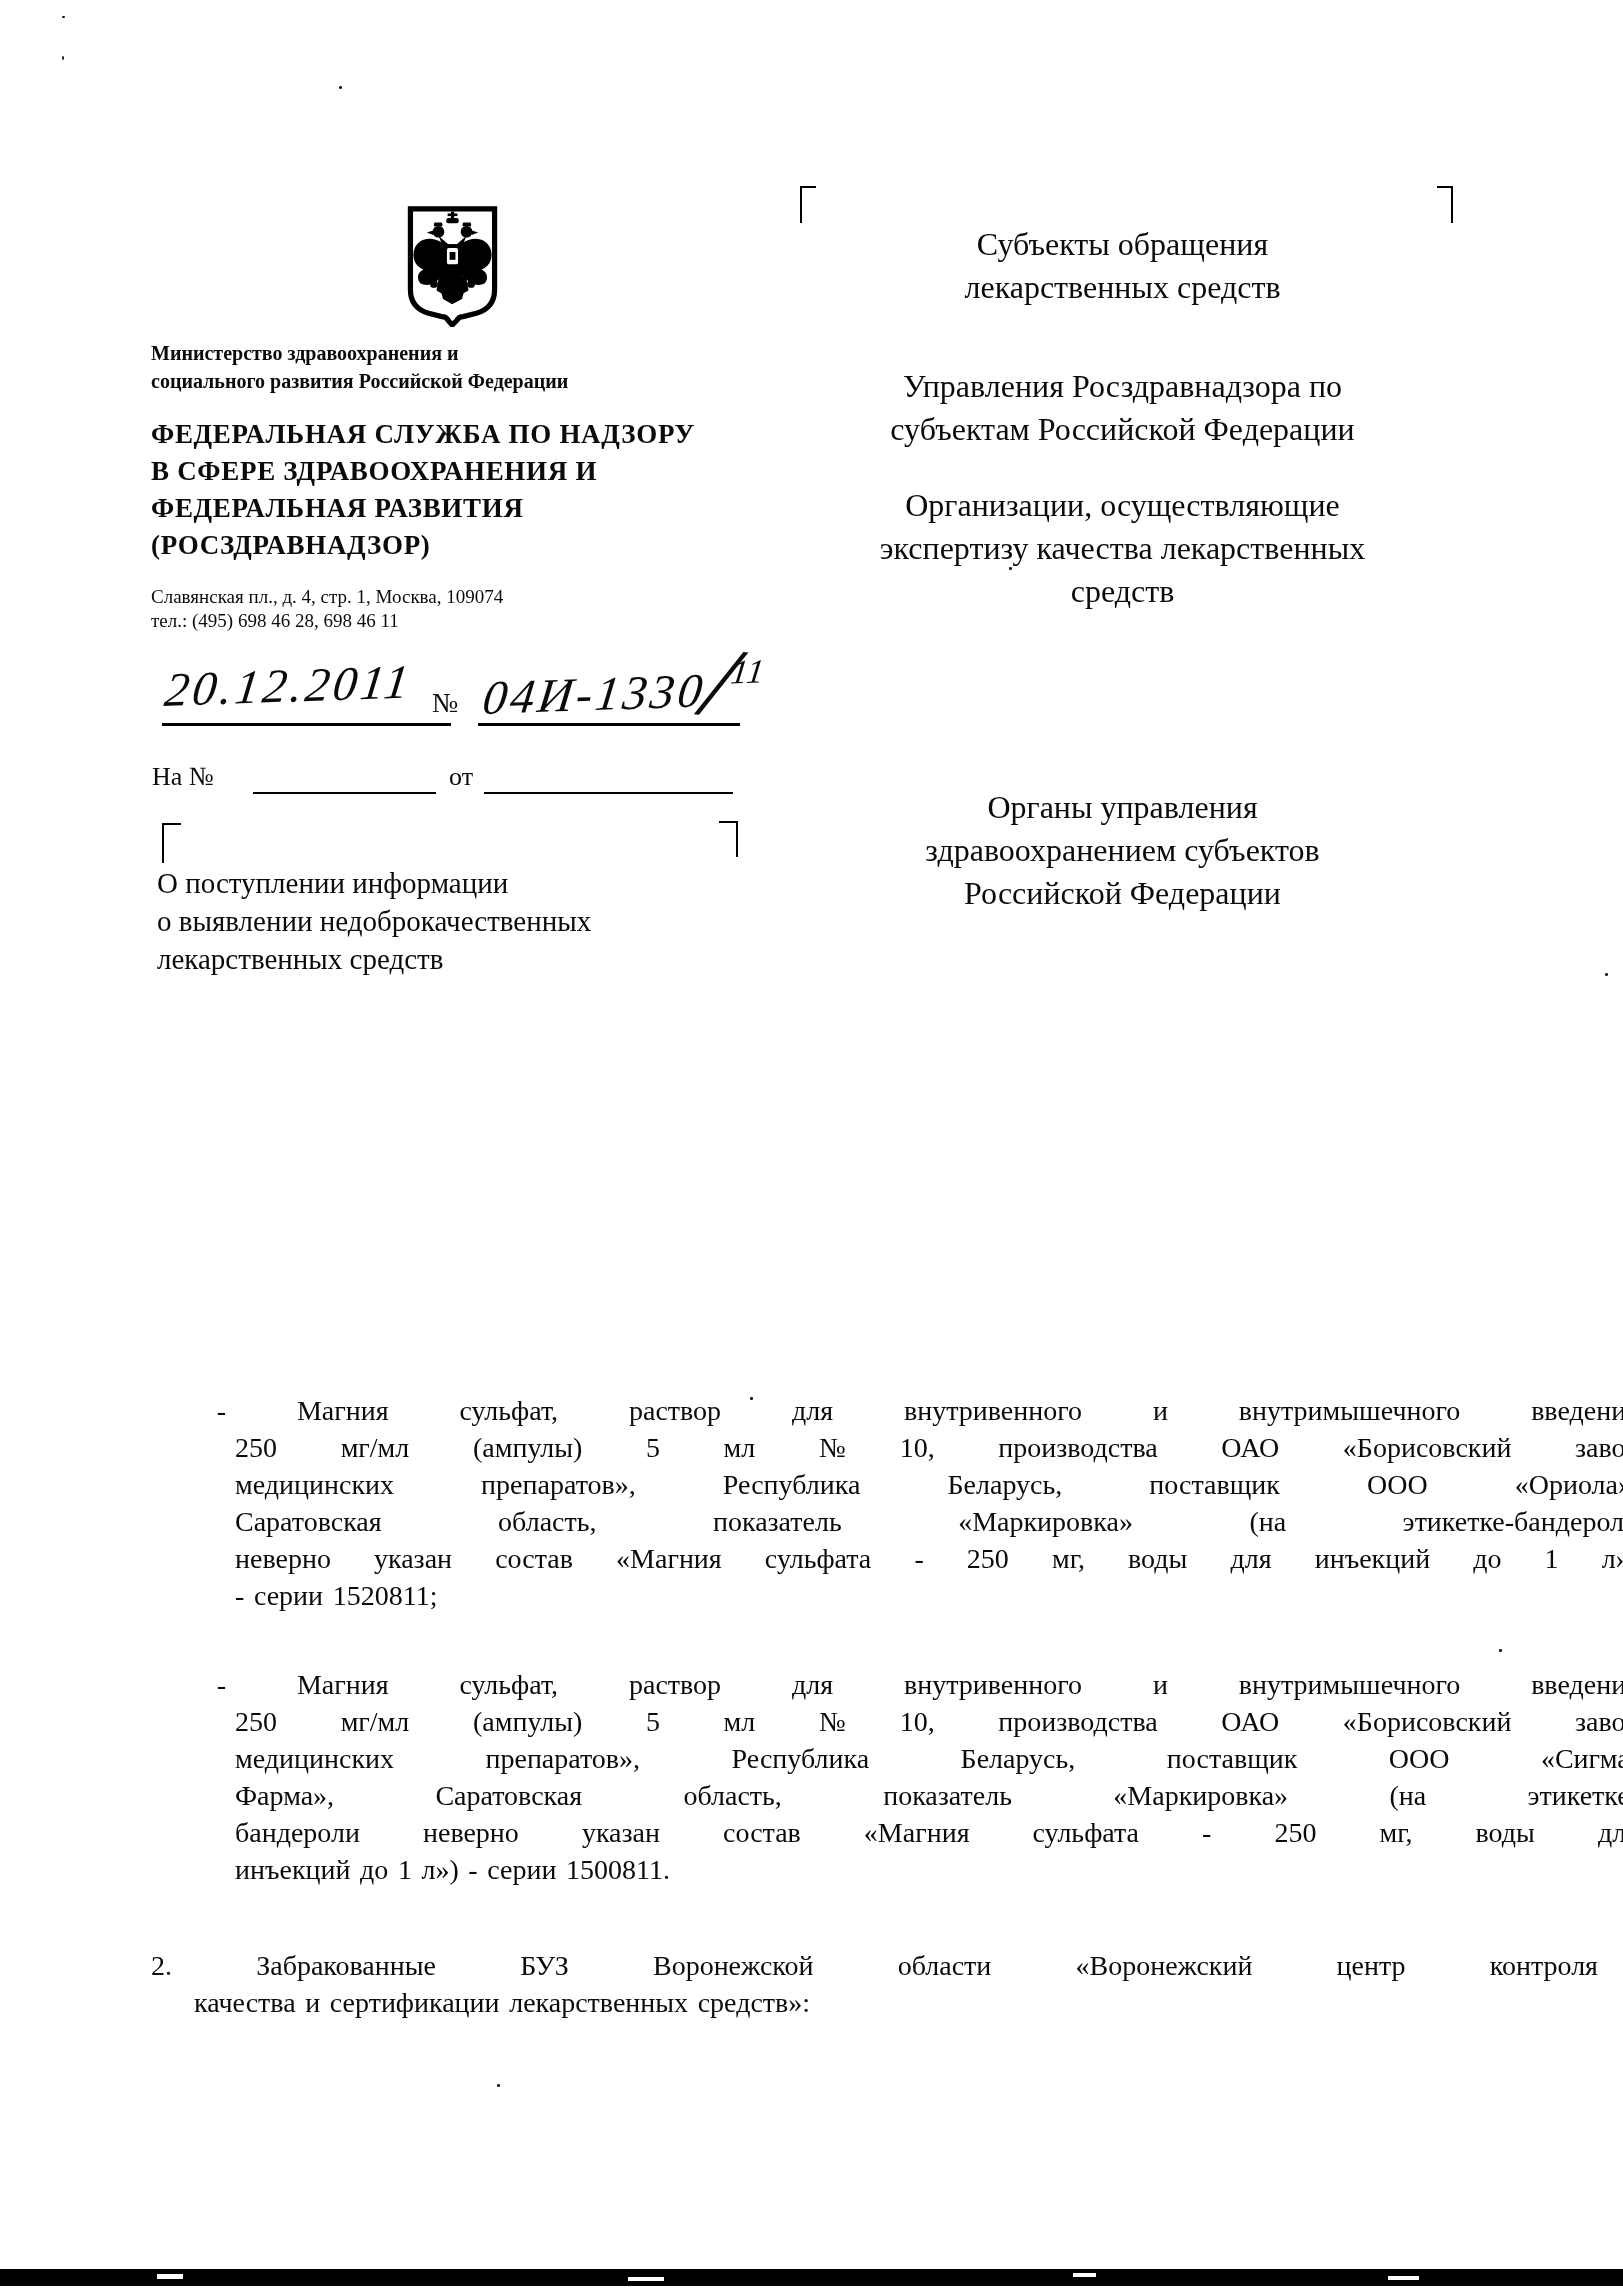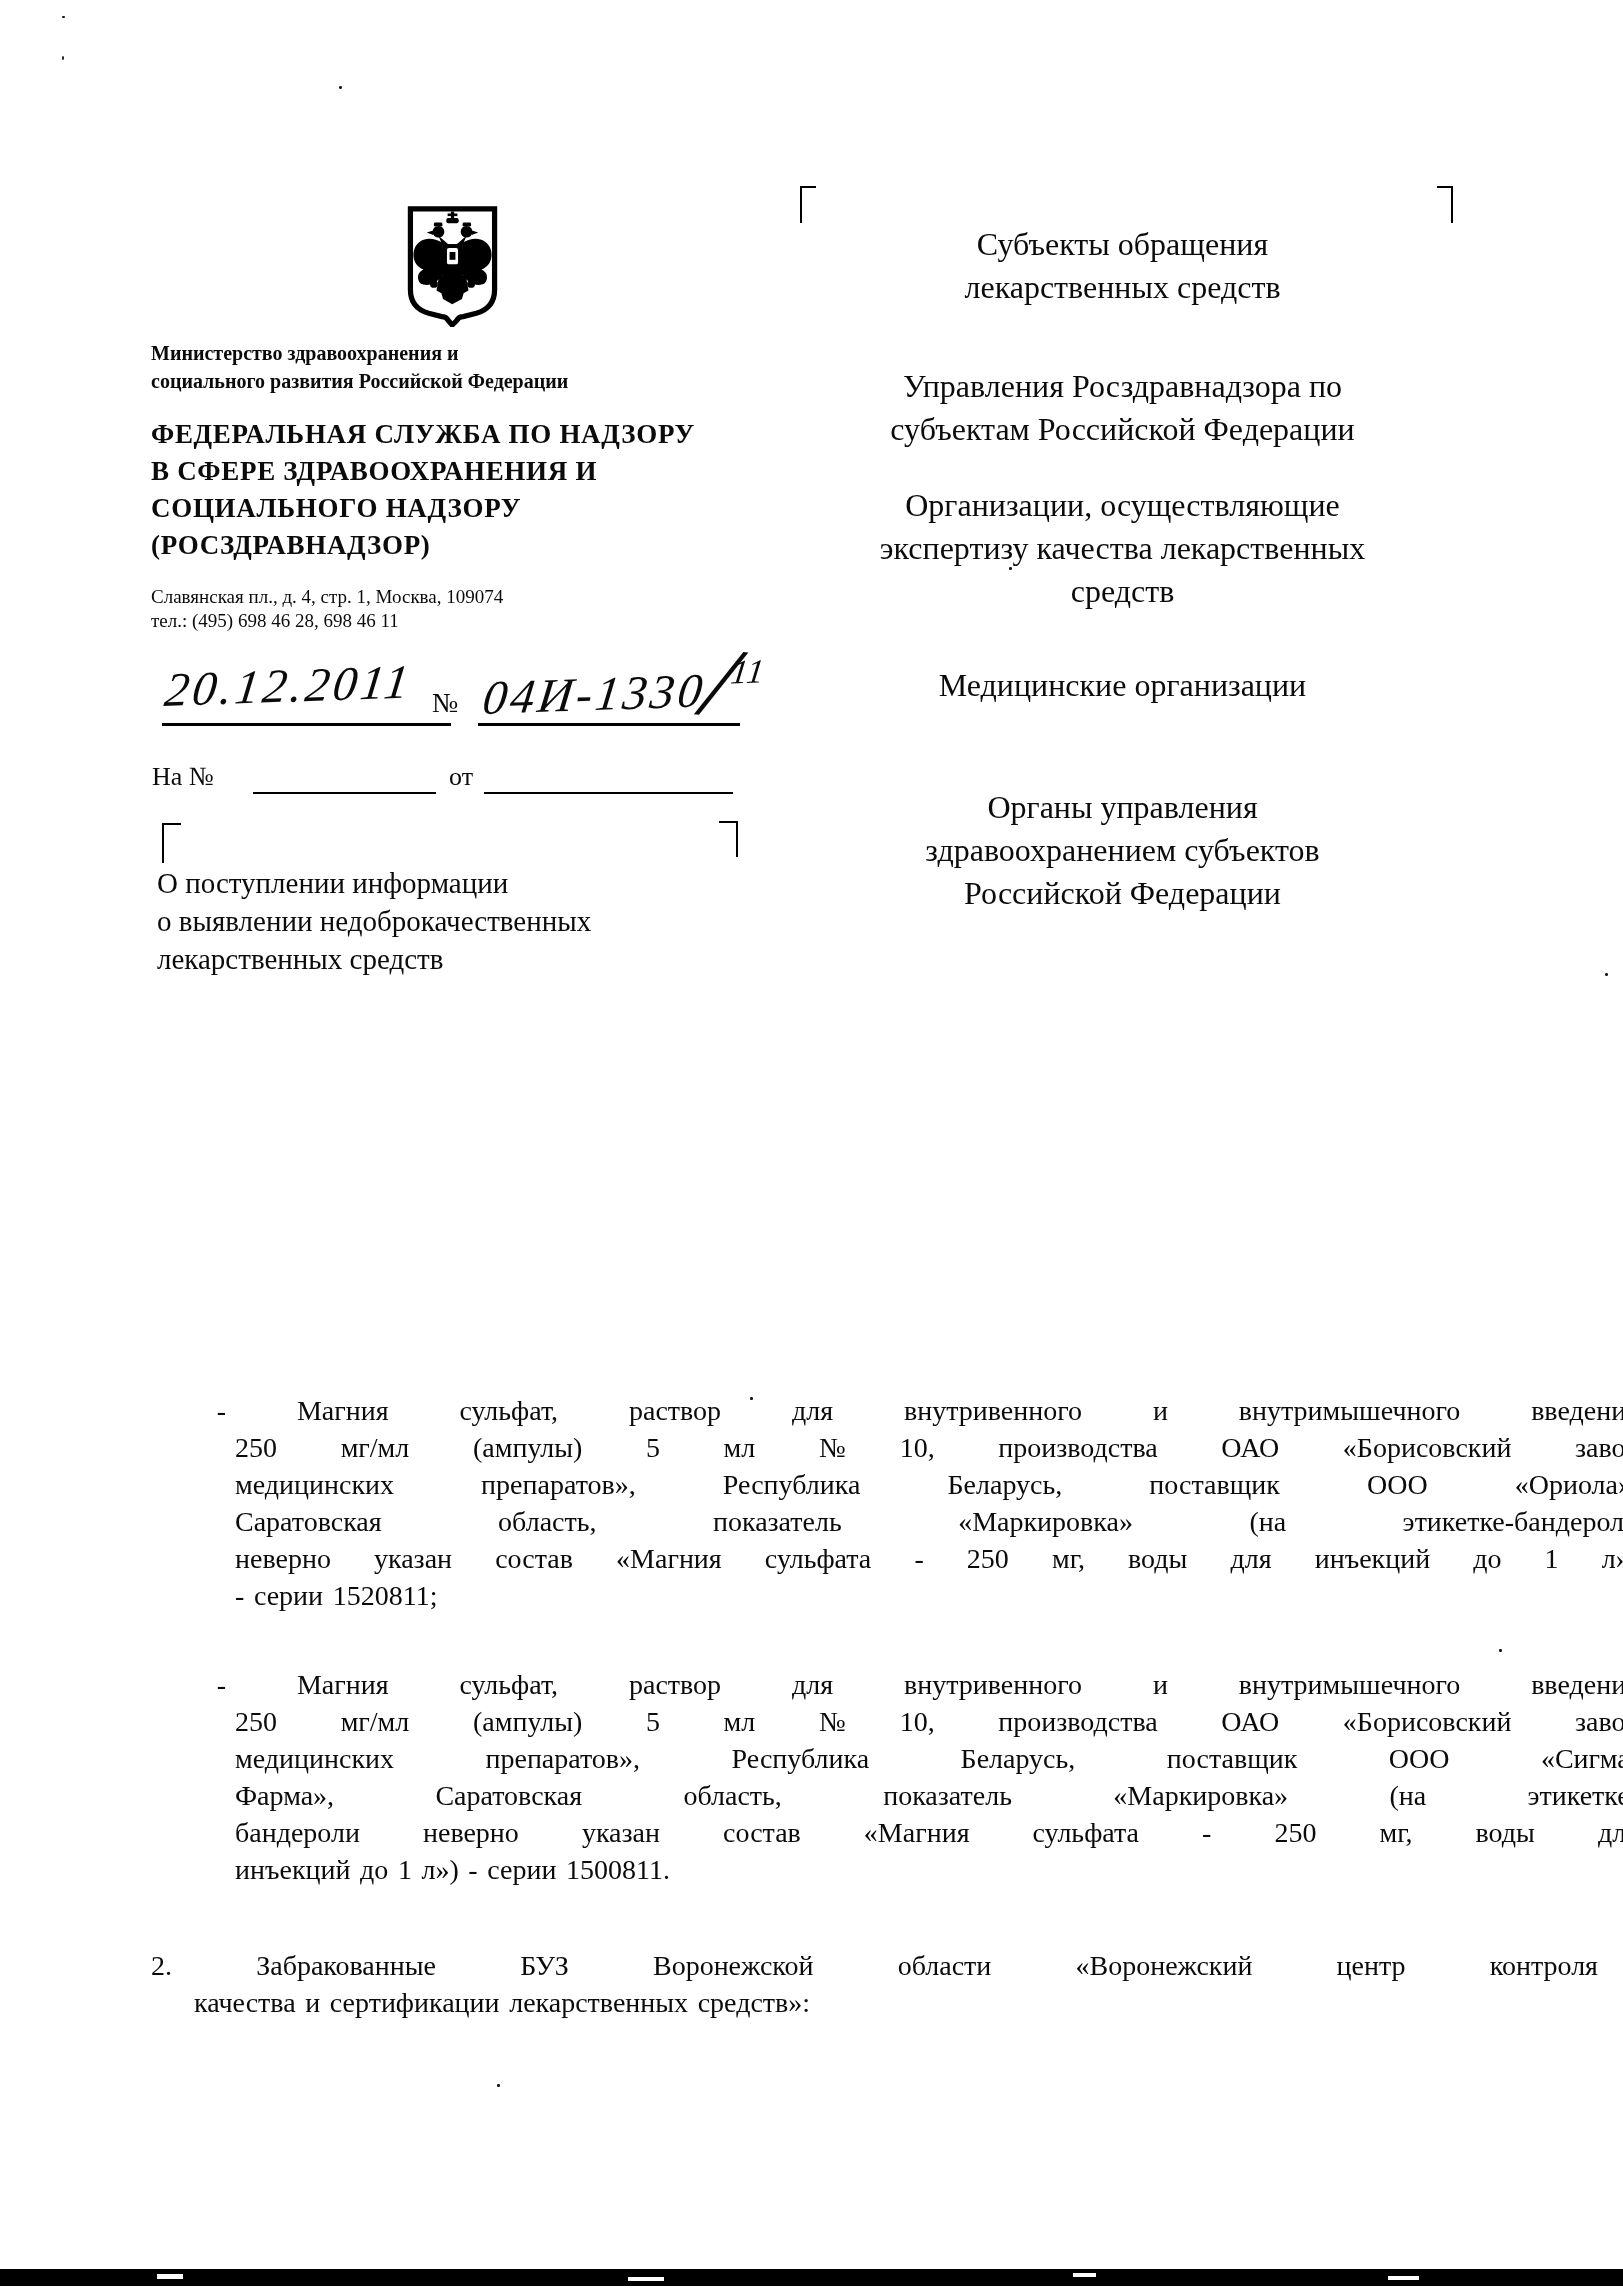--- a/index.html
+++ b/index.html
@@ -77,21 +77,21 @@
   </svg>
 
   <div class="abs ctr ministry">
     <div>Министерство здравоохранения и</div>
     <div>социального развития Российской Федерации</div>
   </div>
 
   <div class="abs ctr agency">
     <div>ФЕДЕРАЛЬНАЯ СЛУЖБА ПО НАДЗОРУ</div>
     <div>В СФЕРЕ ЗДРАВООХРАНЕНИЯ И</div>
-    <div>СОЦИАЛЬНОГО НАДЗОРУ</div>
+    <div>ФЕДЕРАЛЬНАЯ РАЗВИТИЯ</div>
     <div>(РОСЗДРАВНАДЗОР)</div>
   </div>
 
   <div class="abs ctr addr">
     <div>Славянская пл., д. 4, стр. 1, Москва, 109074</div>
     <div>тел.: (495) 698 46 28, 698 46 11</div>
   </div>
 
   <div class="abs hw" style="left:162px;top:662px;">20.12.2011</div>
   <div class="abs uline" style="left:162px;top:723px;width:289px;"></div>
@@ -127,23 +127,20 @@
     <div>Управления Росздравнадзора по</div>
     <div>субъектам Российской Федерации</div>
   </div>
 
   <div class="abs addressee" style="top:484px;">
     <div>Организации, осуществляющие</div>
     <div>экспертизу качества лекарственных</div>
     <div>средств</div>
   </div>
 
-  <div class="abs addressee" style="top:664px;">
-    <div>Медицинские организации</div>
-  </div>
 
   <div class="abs addressee" style="top:759px;margin-top:27px;">
     <div>Органы управления</div>
     <div>здравоохранением субъектов</div>
     <div>Российской Федерации</div>
   </div>
 
 
 
   <div class="abs body-block wsp hang-bullet" style="top:1392px;">

